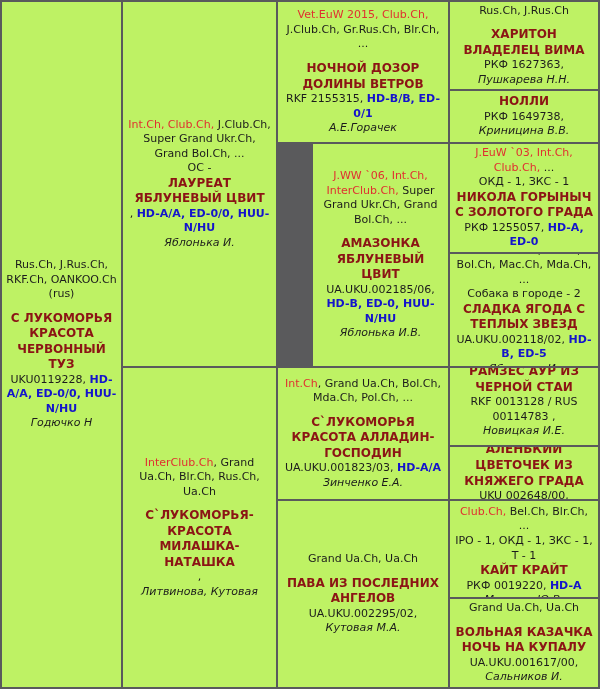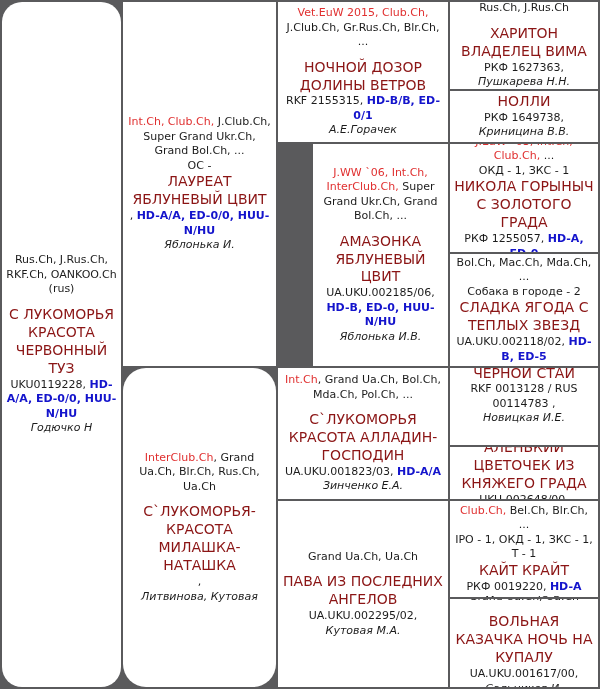--- a/index.html
+++ b/index.html
@@ -12,52 +12,52 @@
     display: grid;
     grid-template-columns: 119px 153px 170px 148px;
     grid-template-rows: 87px 51px 108px 112px 77px 52px 96px 88px;
     gap: 2px;
     font-family: "DejaVu Sans", "Liberation Sans", sans-serif;
     font-size: 11px;
     line-height: 1.32;
     color: #1c1c1c;
   }
   .cell {
-    background: #ffffff;
+    background: #bef264;
     display: flex;
     flex-direction: column;
     justify-content: center;
     align-items: center;
     text-align: center;
-    padding: 19px 3px;
+    padding: 6px 3px;
     overflow: hidden;
   }
-  .c-subject { grid-column: 1; grid-row: 1 / 9; border-radius: 20px; }
+  .c-subject { grid-column: 1; grid-row: 1 / 9; }
   .c-sire    { grid-column: 2; grid-row: 1 / 5; align-items: flex-end; }
-  .c-dam     { grid-column: 2; grid-row: 5 / 9; border-radius: 23px; }
+  .c-dam     { grid-column: 2; grid-row: 5 / 9; }
   .c-ss      { grid-column: 3; grid-row: 1 / 3; }
   .c-sd      { grid-column: 3; grid-row: 3 / 5; margin-left: 35px; }
   .c-ds      { grid-column: 3; grid-row: 5 / 7; }
   .c-dd      { grid-column: 3; grid-row: 7 / 9; }
   .c-g1 { grid-column: 4; grid-row: 1; }
   .c-g2 { grid-column: 4; grid-row: 2; }
   .c-g3 { grid-column: 4; grid-row: 3; }
   .c-g4 { grid-column: 4; grid-row: 4; }
   .c-g5 { grid-column: 4; grid-row: 5; justify-content: flex-end; }
   .c-g6 { grid-column: 4; grid-row: 6; }
   .c-g7 { grid-column: 4; grid-row: 7; }
   .c-g8 { grid-column: 4; grid-row: 8; }
 
   .blk { width: 100%; }
   .blk-titles + .blk-name { margin-top: 9px; }
   .blk-subtitles + .blk-name { margin-top: 0; }
 
   .run-plain   { color: #1c1c1c; }
   .run-title   { color: #e03030; }
-  .run-name    { color: #8b1515; font-weight: normal; font-size: 14px; line-height: 1.28; }
+  .run-name    { color: #8b1515; font-weight: bold; font-size: 12px; line-height: 1.28; }
   .run-health  { color: #1414cc; font-weight: bold; }
   .run-breeder { color: #1c1c1c; font-style: italic; }
 </style>
 </head>
 <body>
 
 <div class="pedigree">
   <div class="cell c-subject">
       <div class="blk blk-titles"><span class="run-plain">Rus.Ch, J.Rus.Ch, RKF.Ch, OANKOO.Ch (rus)</span></div>
       <div class="blk blk-name"><span class="run-name">С ЛУКОМОРЬЯ КРАСОТА ЧЕРВОННЫЙ ТУЗ</span></div>

